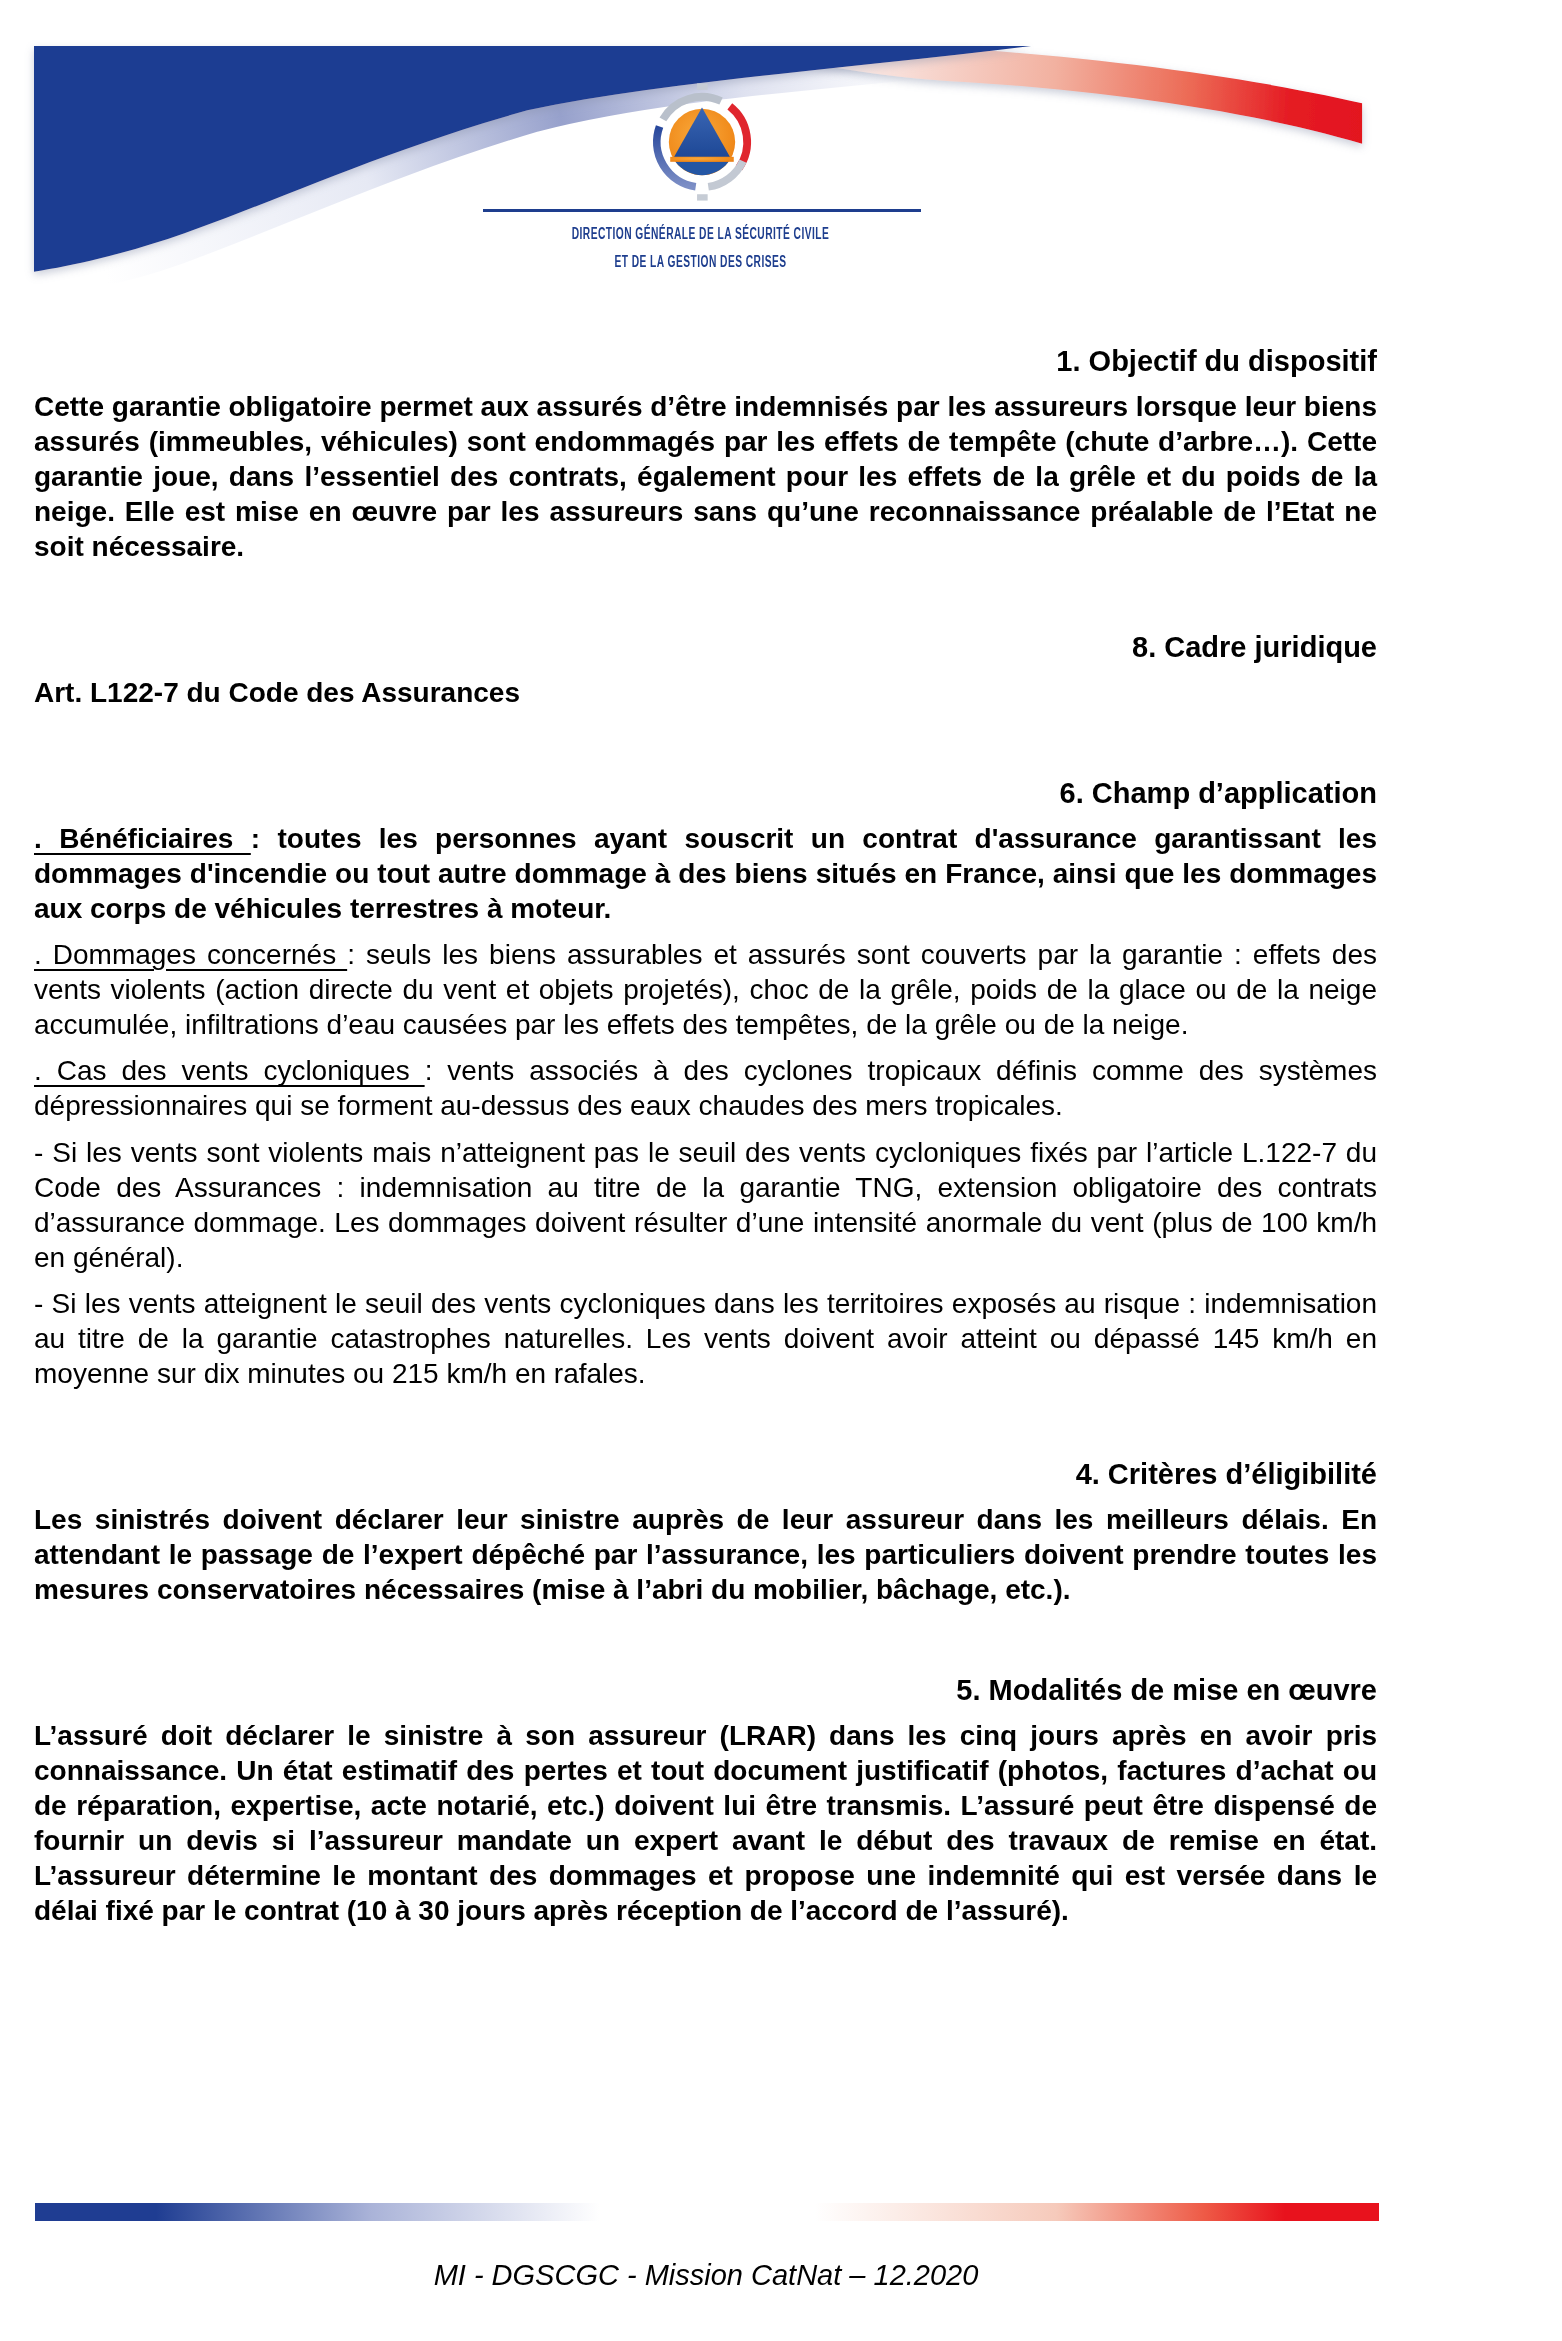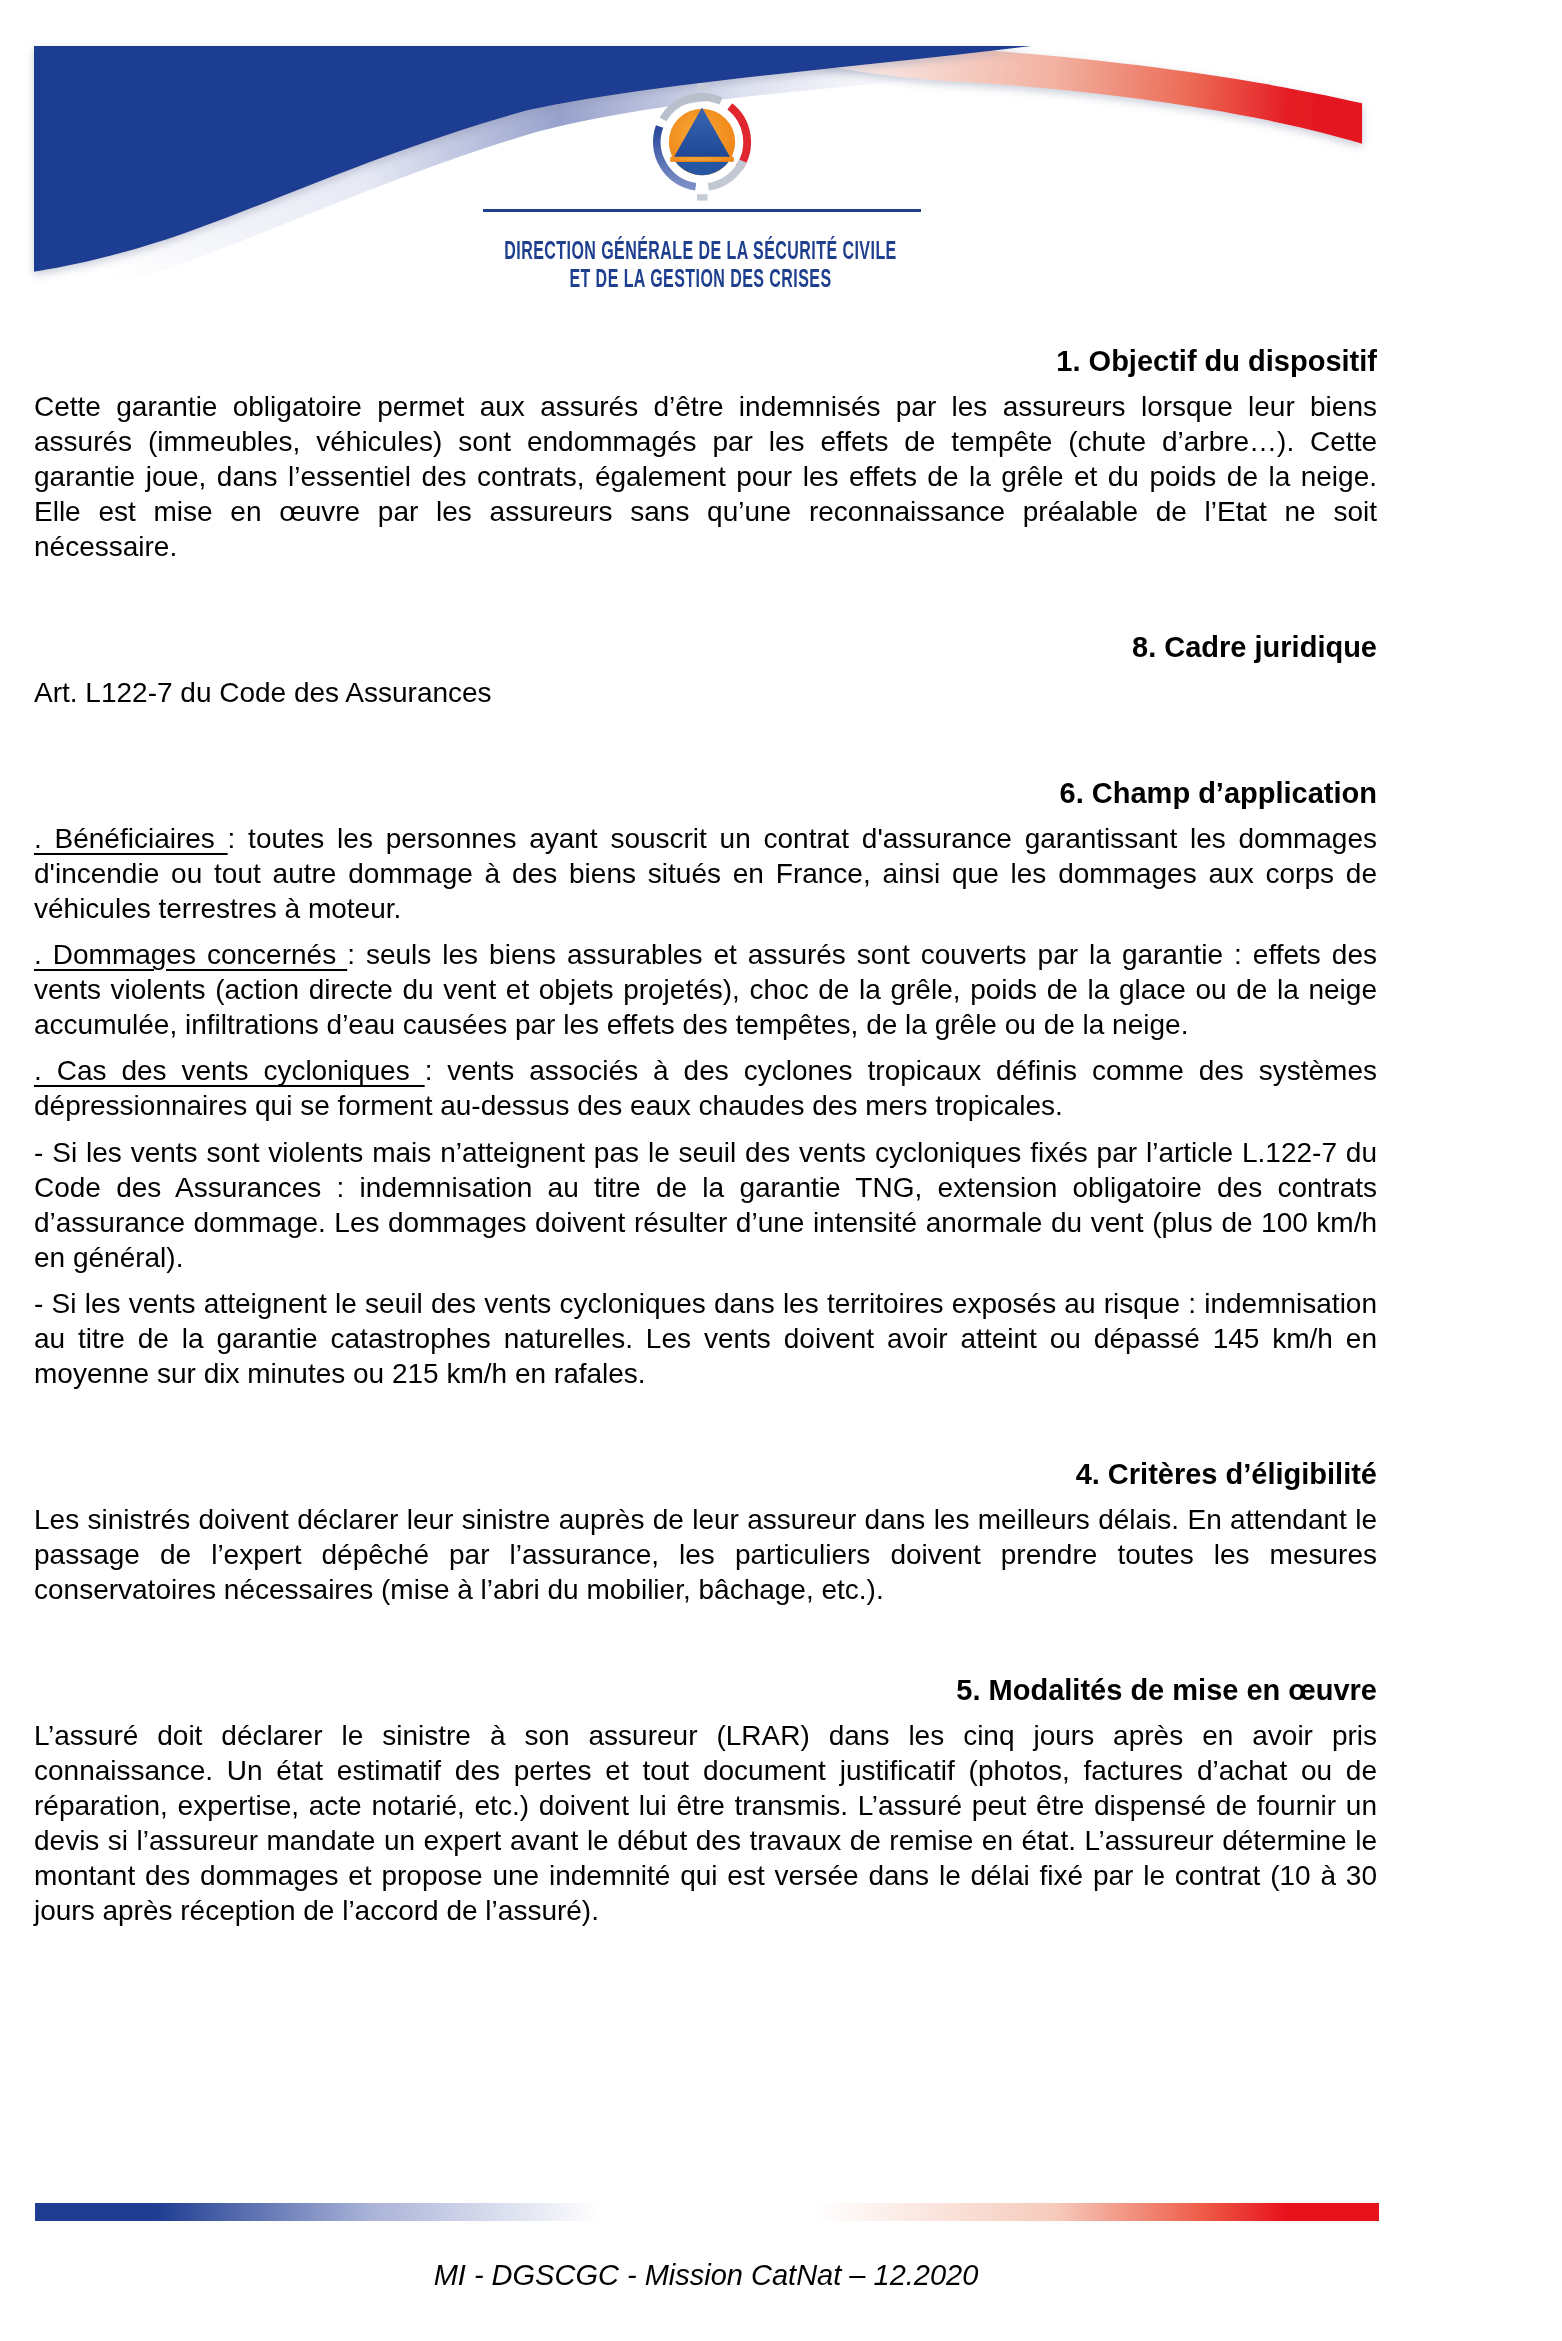--- a/index.html
+++ b/index.html
@@ -42,26 +42,26 @@
     position:absolute;
     left:449px;
     top:163px;
     width:438px;
     height:2.8px;
     background:var(--org-blue);
   }
   .org-name{
     position:absolute;
     left:0;
-    top:190px;
+    top:174px;
     width:1333px;
     text-align:center;
     color:var(--org-blue);
     font-weight:bold;
-    font-size:25px;
+    font-size:16px;
     line-height:28px;
     letter-spacing:0.7px;
     white-space:nowrap;
   }
   .org-name .cond{display:block;transform:scaleX(0.64);transform-origin:50% 50%;}
   
   h1.doc-title{
     margin:39px 0 0;
     font-size:33px;
     line-height:39px;
@@ -76,21 +76,21 @@
     font-weight:bold;
     margin:66px 0 9.8px;
     text-align:right;
   }
   p.para{
     font-size:28px;
     line-height:35px;
     text-align:justify;
     margin:11.2px 0 0;
   }
-  section > p.para:first-of-type{margin-top:10px;}
+  section > p.para:first-of-type{margin-top:10px;font-weight:bold;}
   .ulead{text-decoration:underline;text-decoration-thickness:2.1px;text-underline-offset:4.9px;}
   
   .flag-bar{
     position:absolute;
     left:35px;
     top:2203px;
     width:1344px;
     height:18px;
     background:linear-gradient(to right,
       #1f3d92 0%, #1f3d92 9%, #aab3d8 25%, #ffffff 42%, #ffffff 58%,

